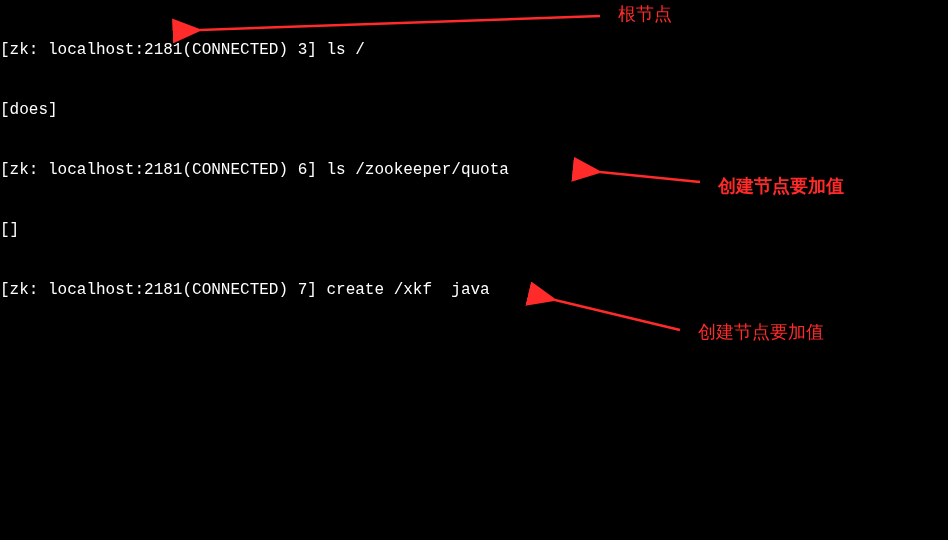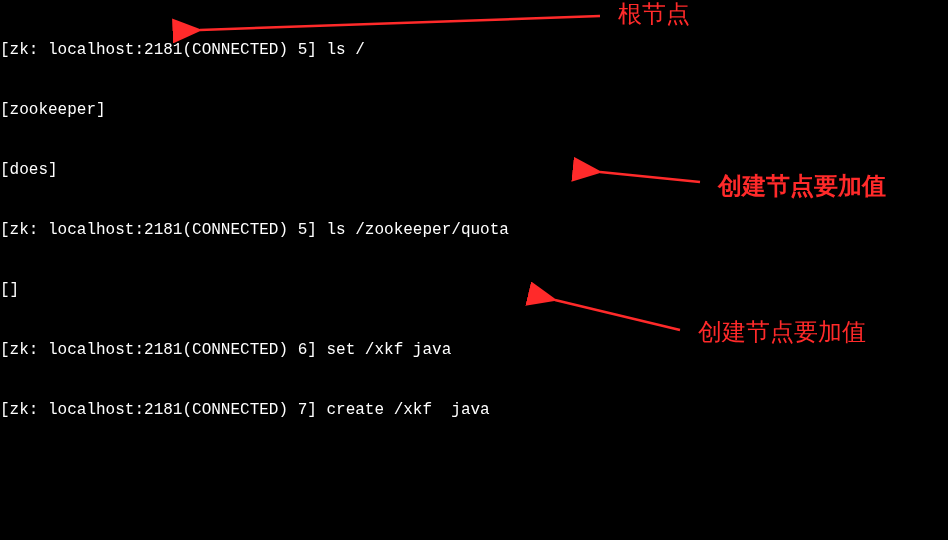--- a/index.html
+++ b/index.html
@@ -18,42 +18,40 @@
   .terminal {
     white-space: pre;
     position: relative;
     padding: 0;
   }
   .line { display: block; }
   .annotation {
     position: absolute;
     color: #ff2a2a;
     font-family: "Microsoft YaHei", "PingFang SC", sans-serif;
-    font-size: 24px;
+    font-size: 18px;
     font-weight: 400;
     white-space: nowrap;
   }
   svg.overlay {
     position: absolute;
     top: 0; left: 0;
     width: 948px;
     height: 540px;
     pointer-events: none;
   }
 </style>
 </head>
 <body>
 
 <div class="terminal">
-  <span class="line">[zk: localhost:2181(CONNECTED) 5] ls /</span>
-  <span class="line">[zookeeper]</span>
+  <span class="line">[zk: localhost:2181(CONNECTED) 3] ls /</span>
   <span class="line">[does]</span>
-  <span class="line">[zk: localhost:2181(CONNECTED) 5] ls /zookeeper/quota</span>
+  <span class="line">[zk: localhost:2181(CONNECTED) 6] ls /zookeeper/quota</span>
   <span class="line">[]</span>
-  <span class="line">[zk: localhost:2181(CONNECTED) 6] set /xkf java</span>
   <span class="line">[zk: localhost:2181(CONNECTED) 7] create /xkf  java</span>
   
   
   
   
   
   
   
   
   

